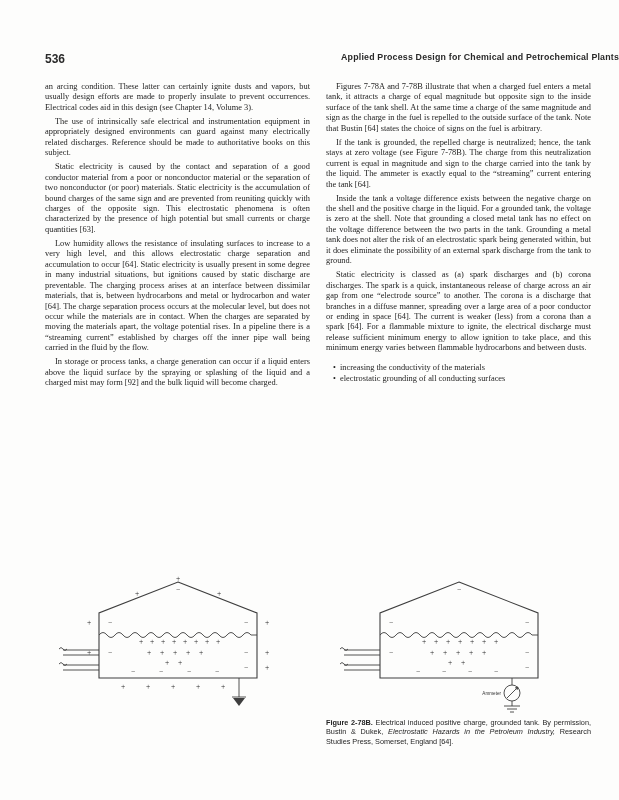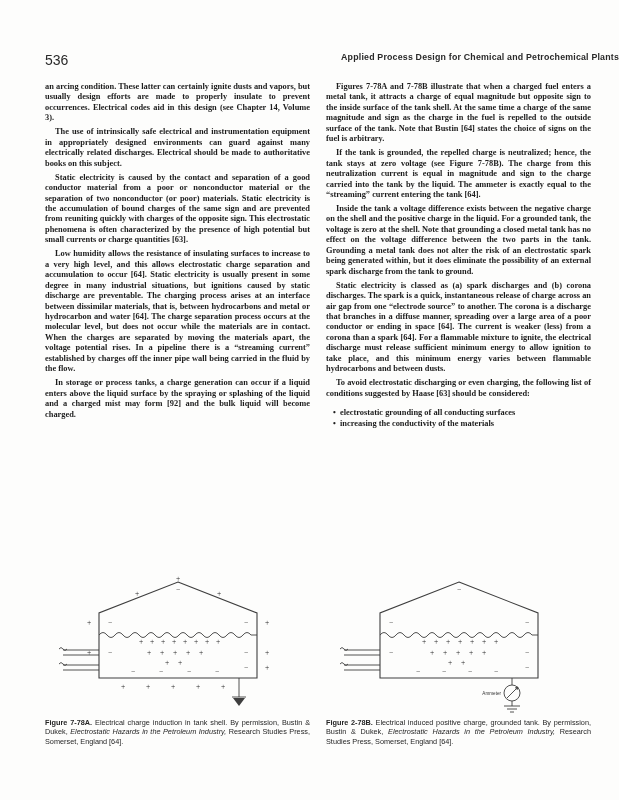--- a/index.html
+++ b/index.html
@@ -3,32 +3,32 @@
 <meta charset="utf-8">
 <style>
   html,body{margin:0;padding:0;}
   body{
     width:619px;height:800px;position:relative;overflow:hidden;
     background:#fdfdfc;color:#1d1d1d;
     font-family:"Liberation Serif",serif;
   }
   .page-number{
     position:absolute;left:45px;top:52px;
-    font-family:"Liberation Sans",sans-serif;font-size:14px;font-weight:normal;color:#2a2a2a;
+    font-family:"Liberation Sans",sans-serif;font-size:12px;font-weight:bold;color:#2a2a2a;
   }
   .running-title{
     position:absolute;top:52px;left:0;width:100%;text-align:right;
     font-family:"Liberation Sans",sans-serif;font-size:8.8px;font-weight:bold;color:#2a2a2a;
     letter-spacing:.2px;
   }
   .columns{
     position:absolute;top:82px;left:45px;width:546px;
     display:flex;gap:16px;
   }
-  .col{width:265px;font-weight:bold;}
+  .col{width:265px;}
   .col p{
     margin:0 0 3.5px 0;
     font-size:8.4px;line-height:10.45px;text-align:justify;
   }
   .col p.indent{text-indent:10px;}
   .bullets{margin-top:8px;}
   .bullet-item{
     font-size:8.4px;line-height:11px;padding-left:14px;position:relative;text-align:left;
   }
   .bullet-item::before{content:"•";position:absolute;left:7px;font-size:8px;}
@@ -53,34 +53,33 @@
 </style>
 </head>
 <body>
 
 <div class="page-number">536</div>
 <div class="running-title">Applied Process Design for Chemical and Petrochemical Plants</div>
 
 <div class="columns">
   <div class="col">
     <p>an arcing condition. These latter can certainly ignite dusts and vapors, but usually design efforts are made to properly insulate to prevent occurrences. Electrical codes aid in this design (see Chapter 14, Volume 3).</p>
-    <p class="indent">The use of intrinsically safe electrical and instrumentation equipment in appropriately designed environments can guard against many electrically related discharges. Electrical should be made to authoritative books on this subject.</p>
+    <p class="indent">The use of intrinsically safe electrical and instrumentation equipment in appropriately designed environments can guard against many electrically related discharges. Reference should be made to authoritative books on this subject.</p>
     <p class="indent">Static electricity is caused by the contact and separation of a good conductor material from a poor or nonconductor material or the separation of two nonconductor (or poor) materials. Static electricity is the accumulation of bound charges of the same sign and are prevented from reuniting quickly with charges of the opposite sign. This electrostatic phenomena is often characterized by the presence of high potential but small currents or charge quantities [63].</p>
     <p class="indent">Low humidity allows the resistance of insulating surfaces to increase to a very high level, and this allows electrostatic charge separation and accumulation to occur [64]. Static electricity is usually present in some degree in many industrial situations, but ignitions caused by static discharge are preventable. The charging process arises at an interface between dissimilar materials, that is, between hydrocarbons and metal or hydrocarbon and water [64]. The charge separation process occurs at the molecular level, but does not occur while the materials are in contact. When the charges are separated by moving the materials apart, the voltage potential rises. In a pipeline there is a “streaming current” established by charges off the inner pipe wall being carried in the fluid by the flow.</p>
     <p class="indent">In storage or process tanks, a charge generation can occur if a liquid enters above the liquid surface by the spraying or splashing of the liquid and a charged mist may form [92] and the bulk liquid will become charged.</p>
   </div>
   <div class="col">
     <p class="indent">Figures 7-78A and 7-78B illustrate that when a charged fuel enters a metal tank, it attracts a charge of equal magnitude but opposite sign to the inside surface of the tank shell. At the same time a charge of the same magnitude and sign as the charge in the fuel is repelled to the outside surface of the tank. Note that Bustin [64] states the choice of signs on the fuel is arbitrary.</p>
     <p class="indent">If the tank is grounded, the repelled charge is neutralized; hence, the tank stays at zero voltage (see Figure 7-78B). The charge from this neutralization current is equal in magnitude and sign to the charge carried into the tank by the liquid. The ammeter is exactly equal to the “streaming” current entering the tank [64].</p>
     <p class="indent">Inside the tank a voltage difference exists between the negative charge on the shell and the positive charge in the liquid. For a grounded tank, the voltage is zero at the shell. Note that grounding a closed metal tank has no effect on the voltage difference between the two parts in the tank. Grounding a metal tank does not alter the risk of an electrostatic spark being generated within, but it does eliminate the possibility of an external spark discharge from the tank to ground.</p>
     <p class="indent">Static electricity is classed as (a) spark discharges and (b) corona discharges. The spark is a quick, instantaneous release of charge across an air gap from one “electrode source” to another. The corona is a discharge that branches in a diffuse manner, spreading over a large area of a poor conductor or ending in space [64]. The current is weaker (less) from a corona than a spark [64]. For a flammable mixture to ignite, the electrical discharge must release sufficient minimum energy to allow ignition to take place, and this minimum energy varies between flammable hydrocarbons and between dusts.</p>
-    <p class="indent">To avoid electrostatic discharging or even charging, the following list of conditions suggested by Haase [63] should be considered:</p>
     <div class="bullets">
+      <div class="bullet-item">increasing the conductivity of the materials</div>
       <div class="bullet-item">electrostatic grounding of all conducting surfaces</div>
-      <div class="bullet-item">increasing the conductivity of the materials</div>
     </div>
   </div>
 </div>
 
 <div class="figures">
 
   <div class="figure">
     <svg class="diagram" viewBox="0 0 250 140">
 
       <path class="outline" d="M125,6 L204,37 L204,102 L46,102 L46,37 Z"></path>
@@ -134,26 +133,20 @@
           <text x="165" y="68" class="charge">+</text>
           <text x="96" y="79" class="charge">+</text>
           <text x="109" y="79" class="charge">+</text>
           <text x="122" y="79" class="charge">+</text>
           <text x="135" y="79" class="charge">+</text>
           <text x="148" y="79" class="charge">+</text>
           <text x="114" y="89" class="charge">+</text>
           <text x="127" y="89" class="charge">+</text>
         </g>
     </svg>
-    <div class="caption">
-      <span class="lead">Figure 7-78A.</span>
-      <span>Electrical charge induction in tank shell. By permission, Bustin &amp; Dukek,</span>
-      <span class="it">Electrostatic Hazards in the Petroleum Industry,</span>
-      <span>Research Studies Press, Somerset, England [64].</span>
-    </div>
   </div>
 
   <div class="figure">
     <svg class="diagram" viewBox="0 0 250 140">
 
       <path class="outline" d="M125,6 L204,37 L204,102 L46,102 L46,37 Z"></path>
 
       <path class="thin" d="M46,59 q4,-5 8,0 t8,0 t8,0 t8,0 t8,0 t8,0 t8,0 t8,0 t8,0 t8,0 t8,0 t8,0 t8,0 t8,0 t8,0 t8,0 t8,0 t8,0 t8,0 L204,59"></path>
 
       <g>

